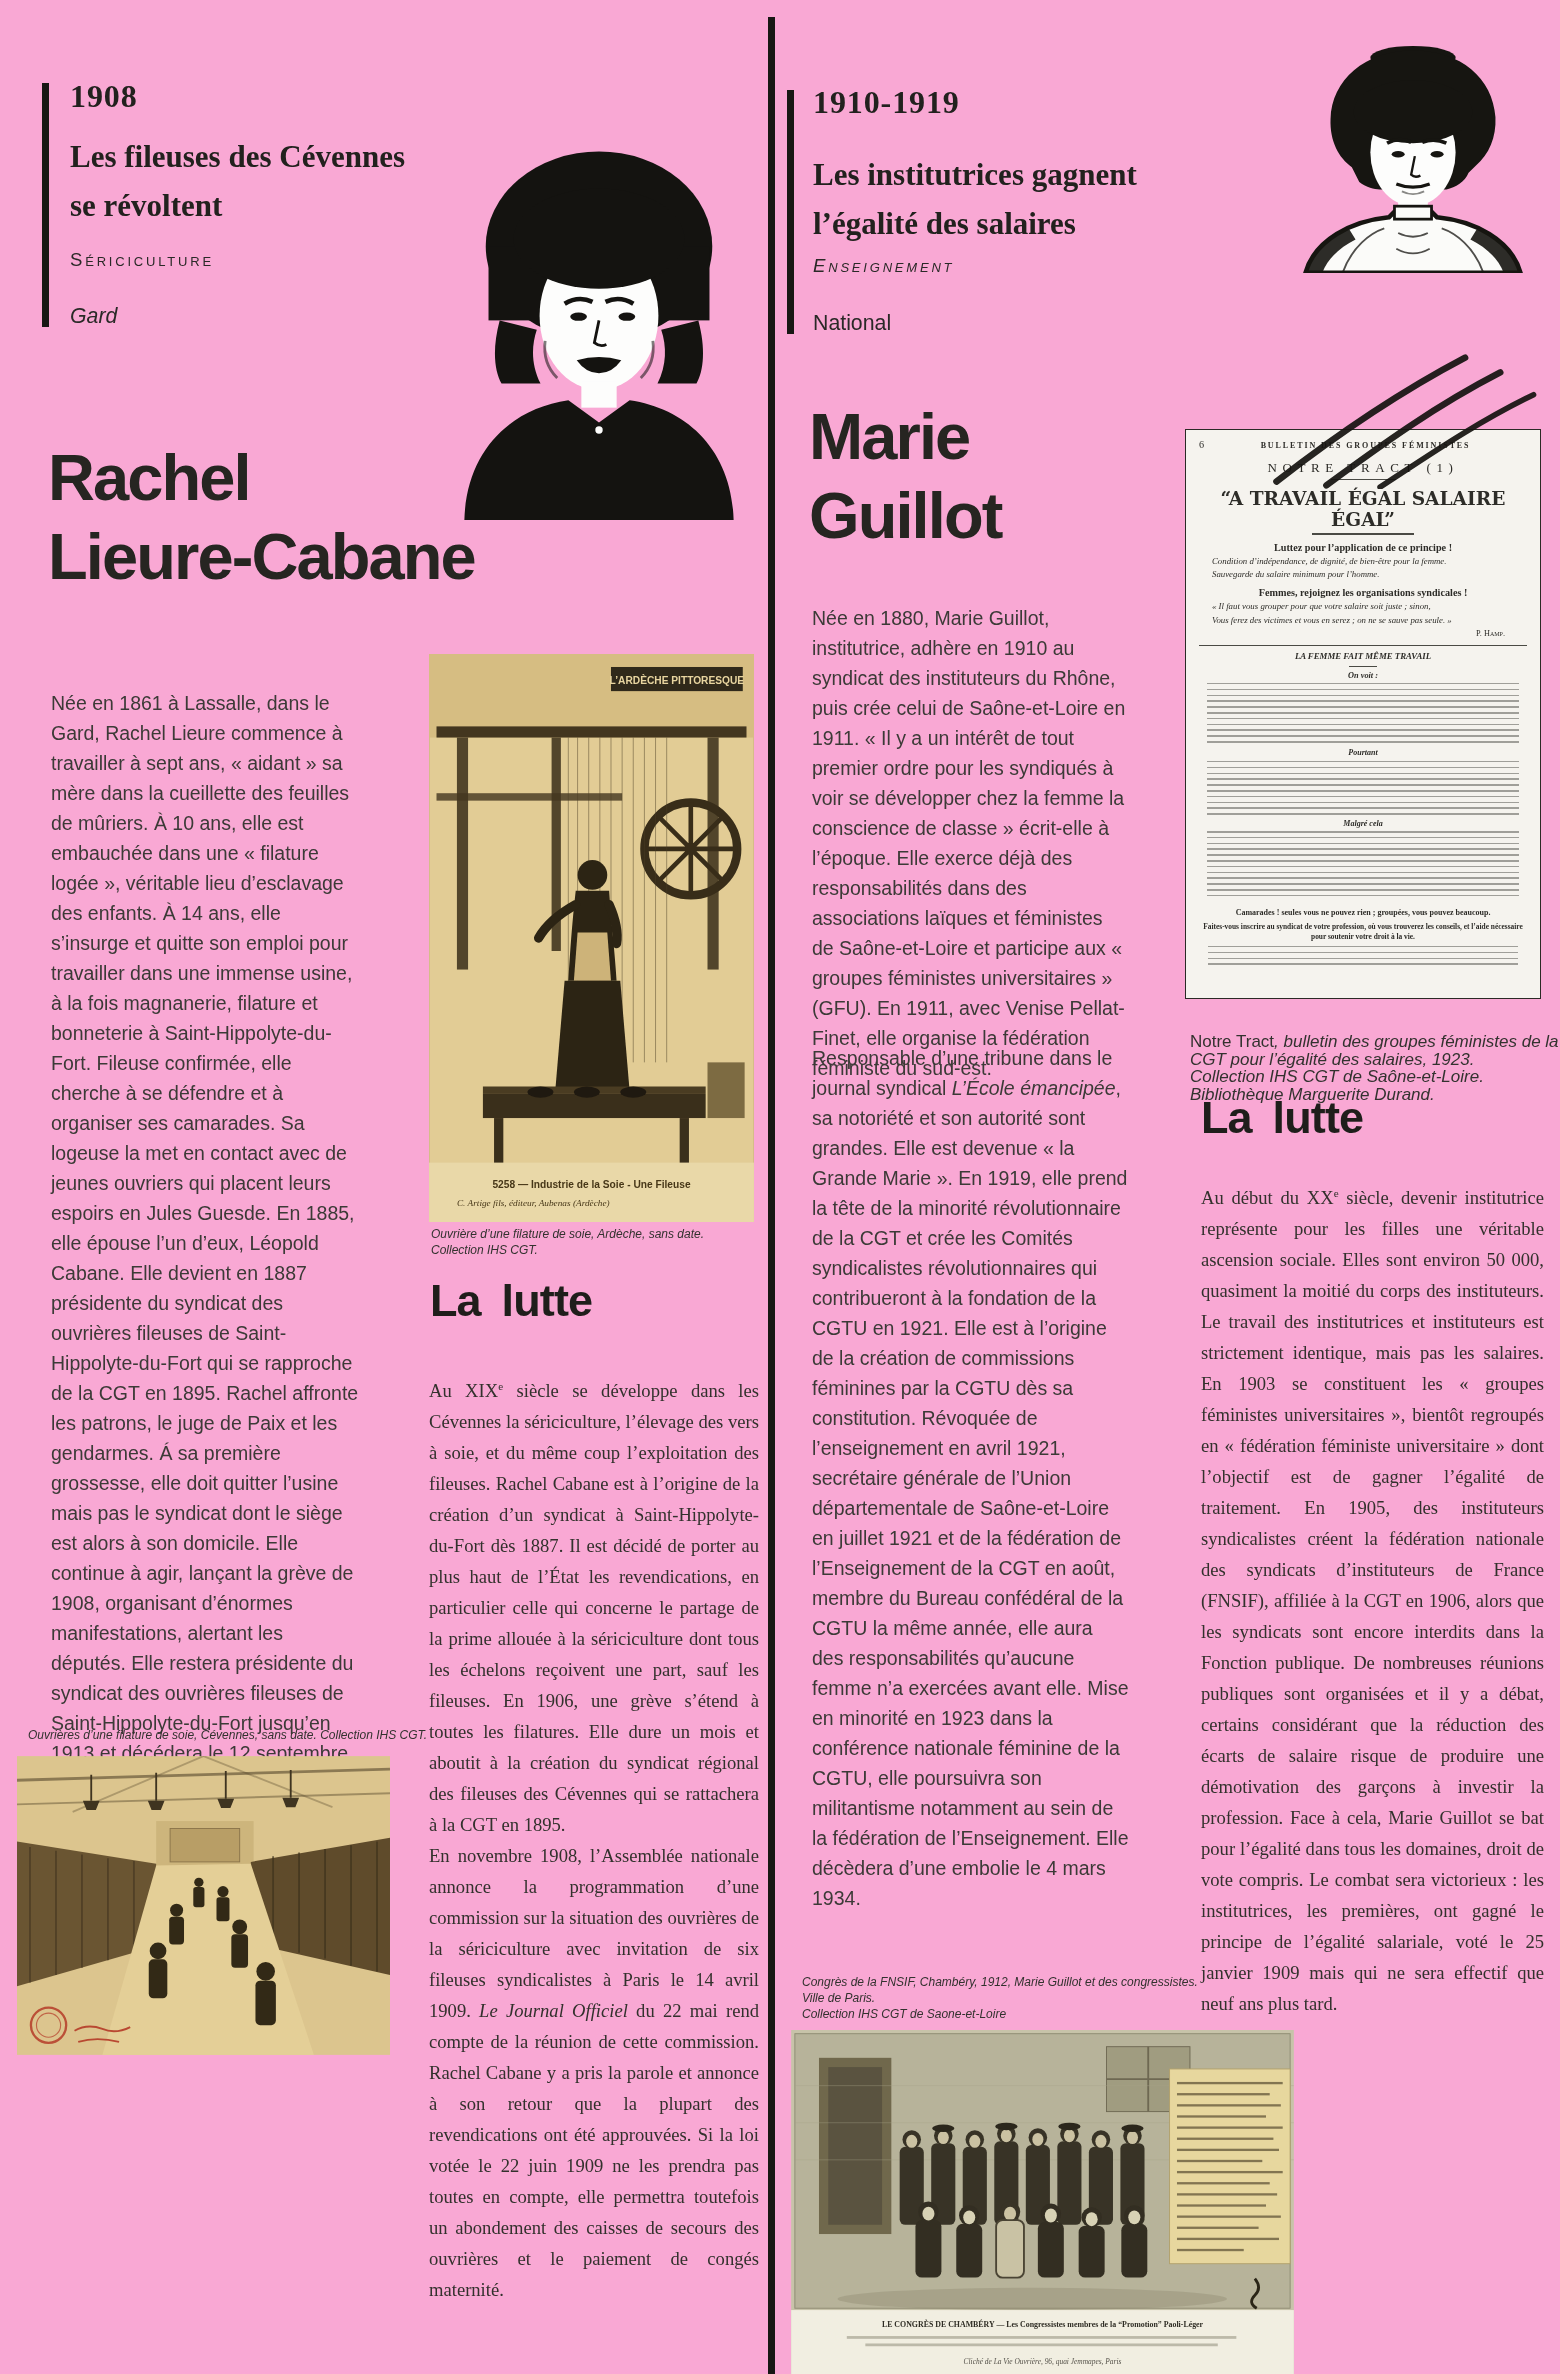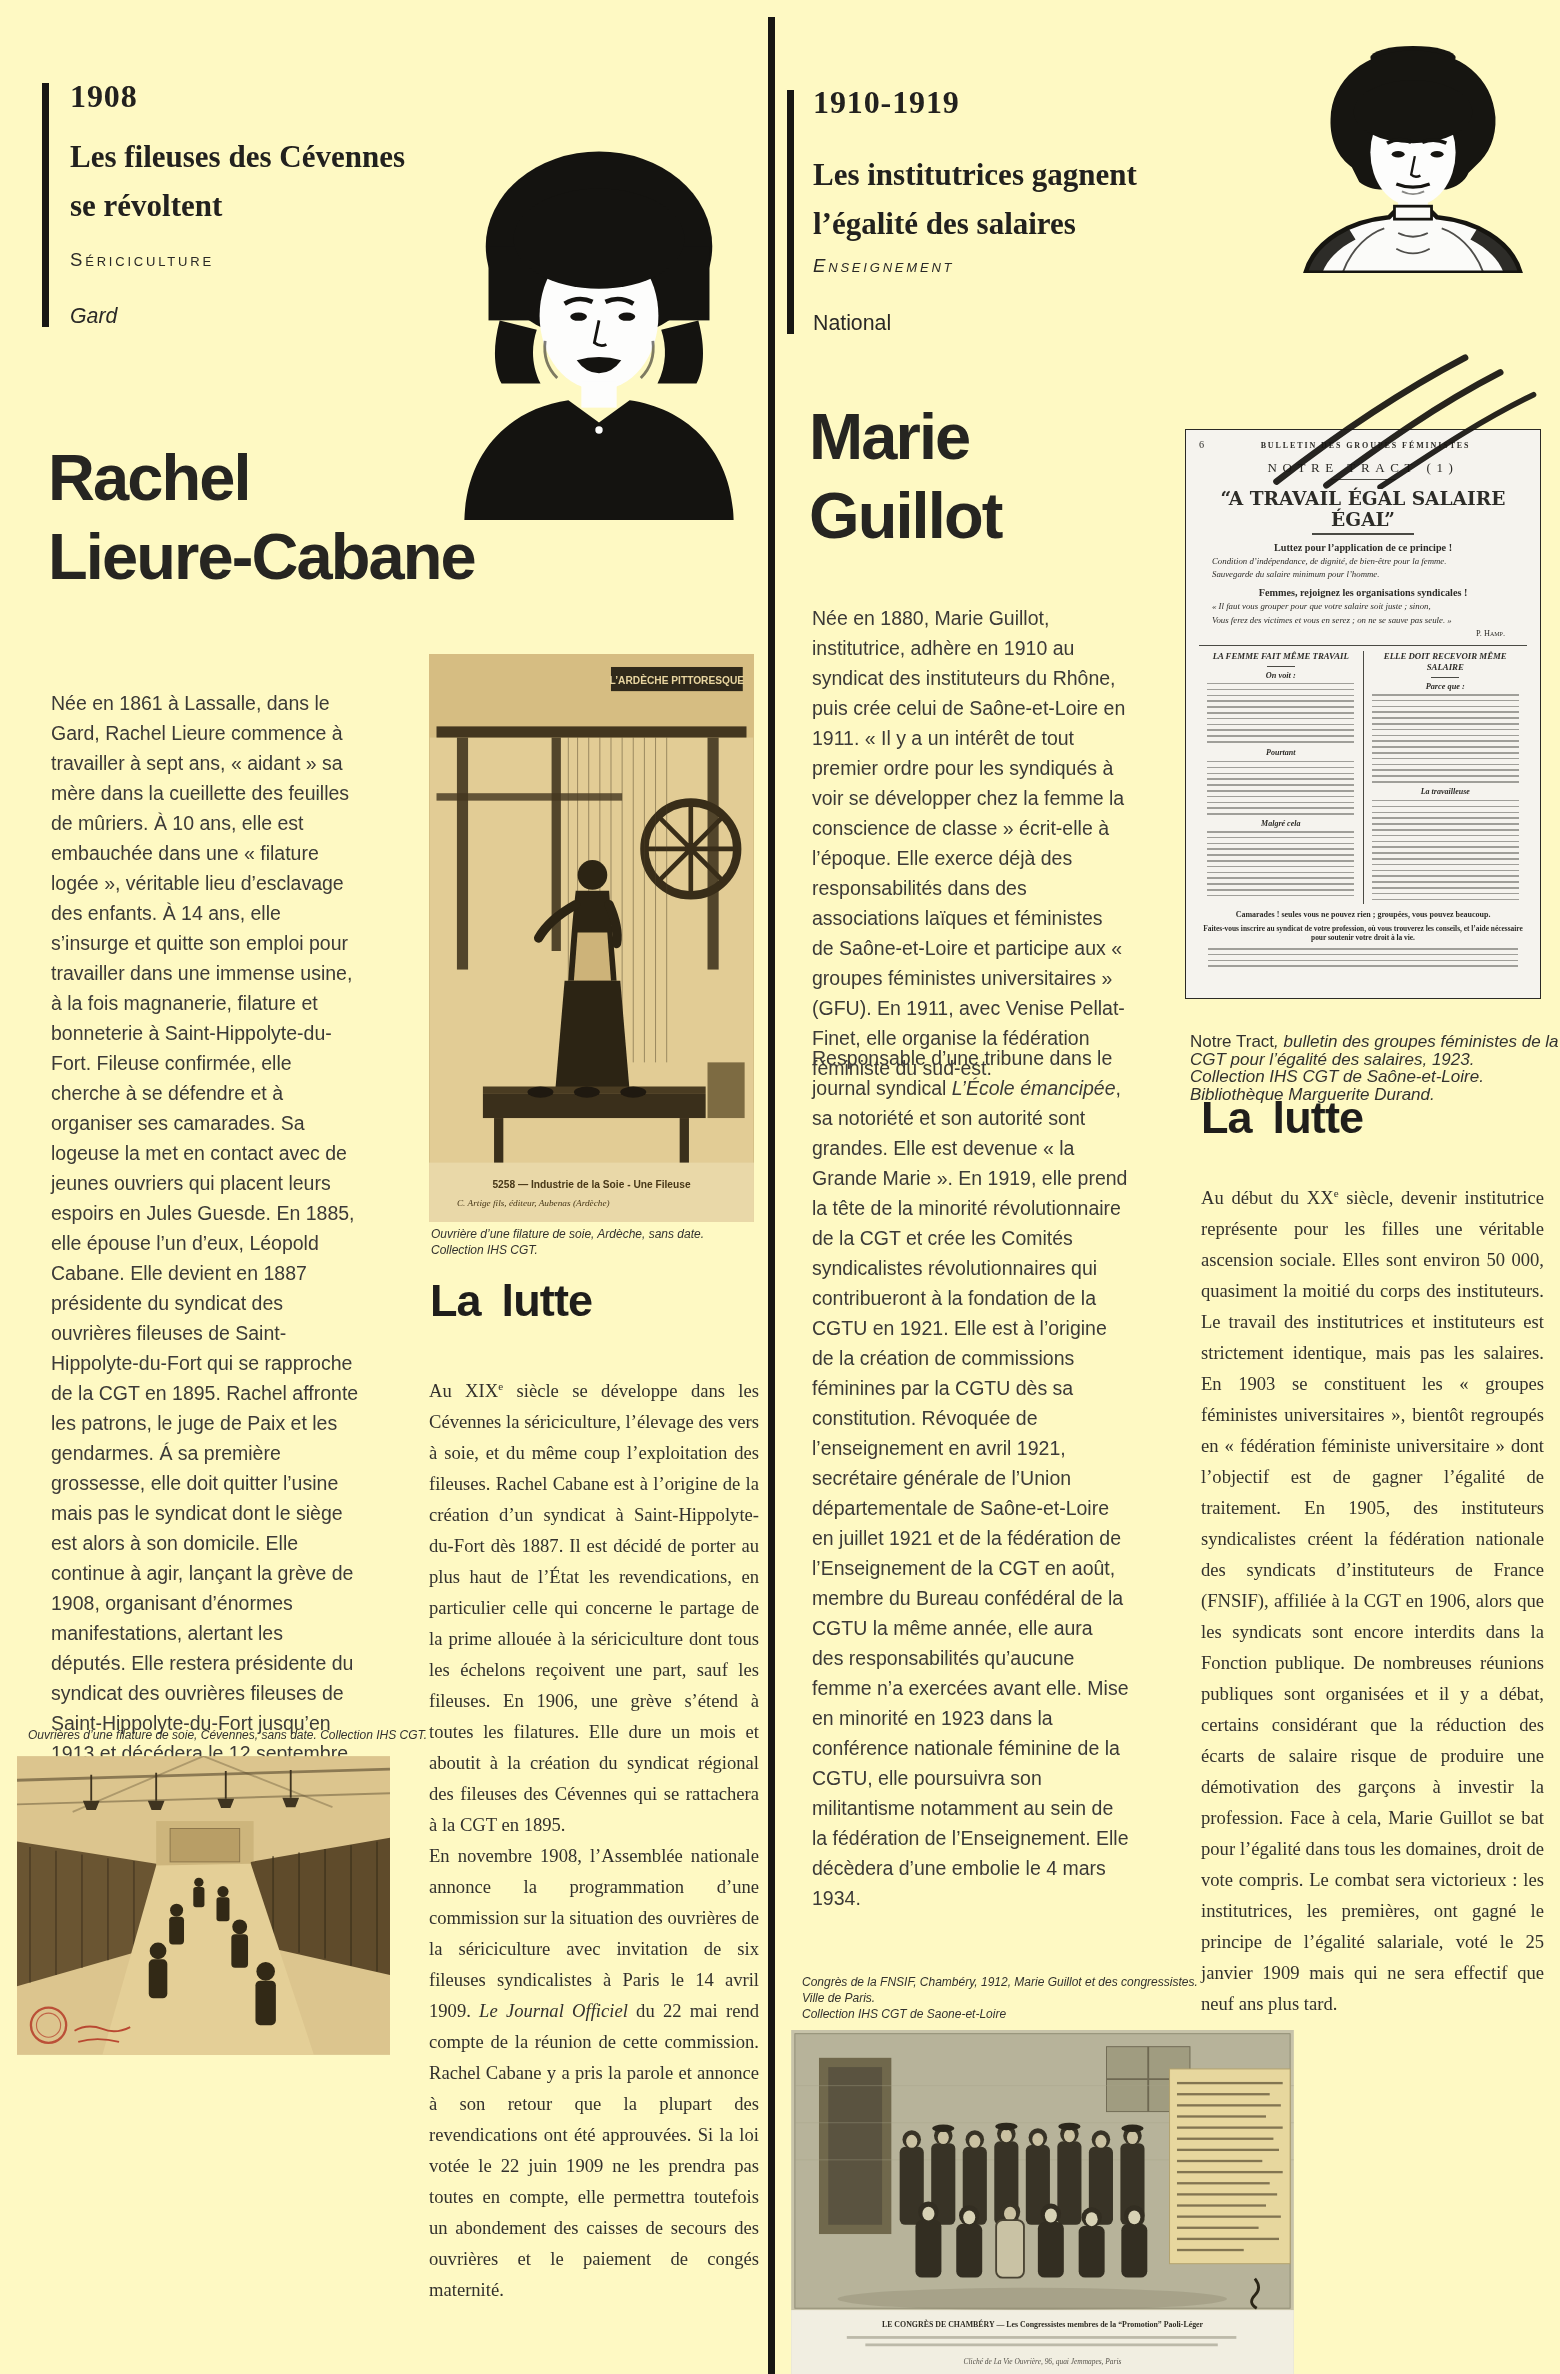--- a/index.html
+++ b/index.html
@@ -1,16 +1,16 @@
 <!DOCTYPE html>
 <html style="font-size:15px"><head>
 <meta charset="utf-8">
 <style>
   html,body{margin:0;padding:0;background:#e9e9e7;}
-  #page{position:relative;width:1560px;height:2375px;background:#fef9c3;overflow:hidden;
+  #page{position:relative;width:1560px;height:2375px;background:#f9a8d4;overflow:hidden;
         font-family:"Liberation Sans",sans-serif;color:#1d1c1a;}
   .abs{position:absolute;}
   .vbar{background:#181714;}
   .era{font-family:"Liberation Serif",serif;font-weight:700;font-size:32px;line-height:1;color:#22211e;letter-spacing:0.9px;}
   .headline{font-family:"Liberation Serif",serif;font-weight:700;font-size:31px;line-height:49px;color:#22211e;margin:0;}
   .category{font-size:18.6px;font-variant:small-caps;letter-spacing:2.8px;color:#2a2927;}
   .region{font-size:21.3px;color:#2a2927;}
   .bigname{font-weight:900;font-size:65px;line-height:79px;letter-spacing:-1.9px;color:#262521;}
   .bio{font-size:19.5px;line-height:30px;color:#3c3a37;}
   .serifbody{font-family:"Liberation Serif",serif;font-size:18.6px;line-height:31px;color:#33312d;text-align:justify;}
@@ -254,28 +254,20 @@
       <div class="t-col">
         <div class="t-colhead">LA FEMME FAIT MÊME TRAVAIL</div>
         <div class="t-rule tiny"></div>
         <div class="t-colsub">On voit :</div>
         <div class="t-print" style="height:61px;"></div>
         <div class="t-subhead">Pourtant</div>
         <div class="t-print" style="height:54px;"></div>
         <div class="t-subhead">Malgré cela</div>
         <div class="t-print" style="height:67px;"></div>
       </div>
-      <div class="t-col">
-        <div class="t-colhead">ELLE DOIT RECEVOIR MÊME SALAIRE</div>
-        <div class="t-rule tiny"></div>
-        <div class="t-colsub">Parce que :</div>
-        <div class="t-print" style="height:89px;"></div>
-        <div class="t-subhead">La travailleuse</div>
-        <div class="t-print" style="height:100px;"></div>
-      </div>
     </div>
     <div class="t-bold">Camarades ! seules vous ne pouvez rien ; groupées, vous pouvez beaucoup.</div>
     <div class="t-bold2">Faites-vous inscrire au syndicat de votre profession, où vous trouverez les conseils, et l’aide nécessaire pour soutenir votre droit à la vie.</div>
     <div class="t-print" style="height:20.4px;margin:5.6px 9.3px;"></div>
   </div>
 
   <svg class="abs pen" style="left:1187px;top:341px;" width="362" height="148" viewBox="0 0 390 160">
     <g stroke="#151310" fill="none" stroke-linecap="round" opacity=".92">
       <path d="M96,152 C150,110 220,60 300,18" stroke-width="7"></path>
       <path d="M150,156 C210,112 268,70 338,34" stroke-width="7"></path>

